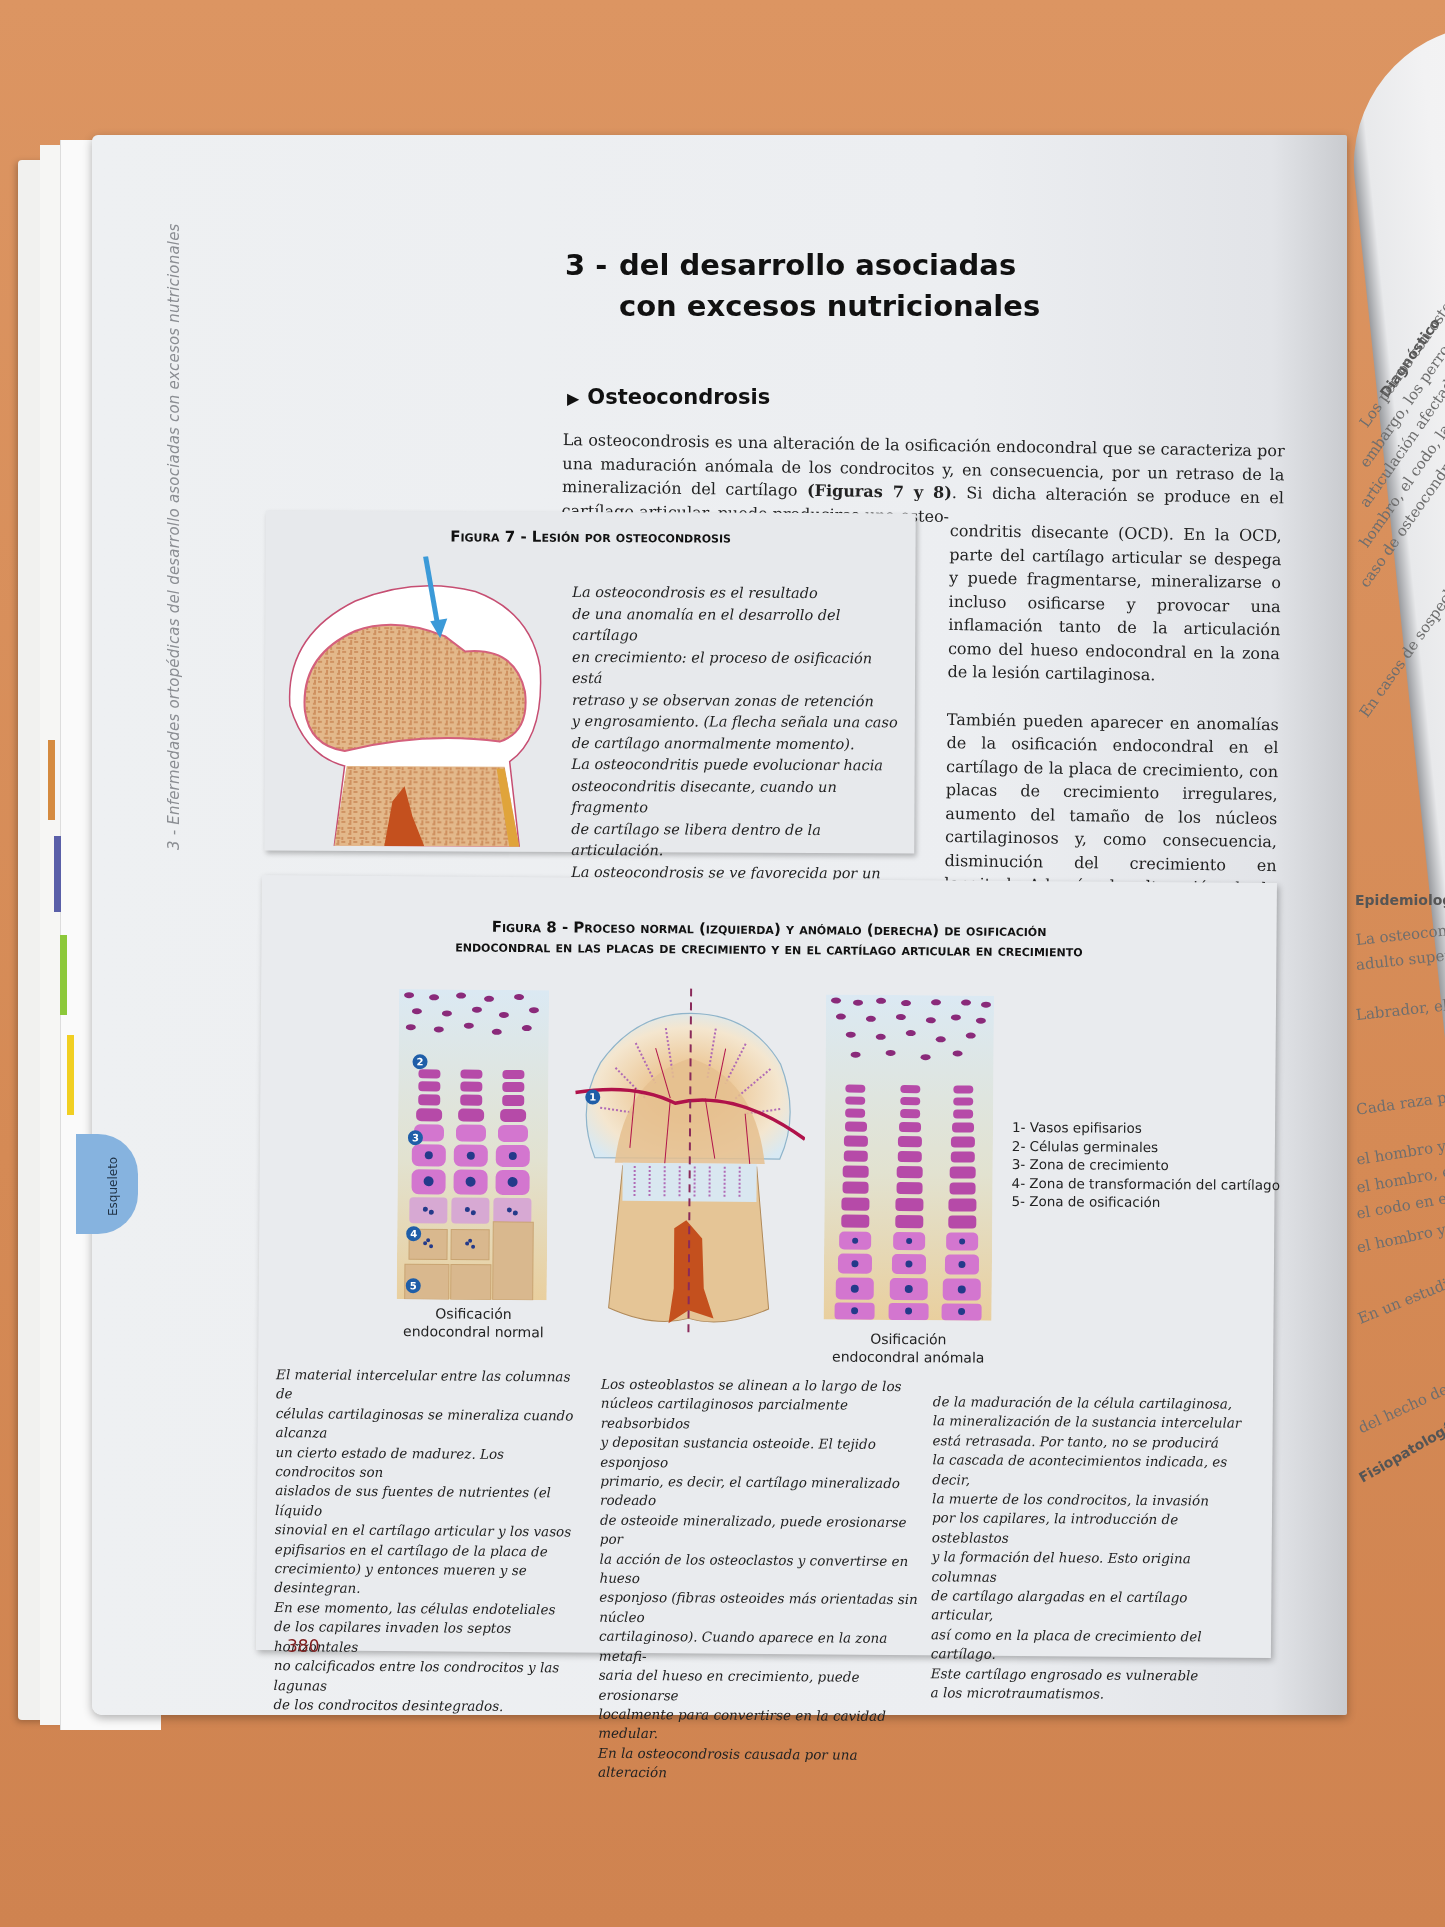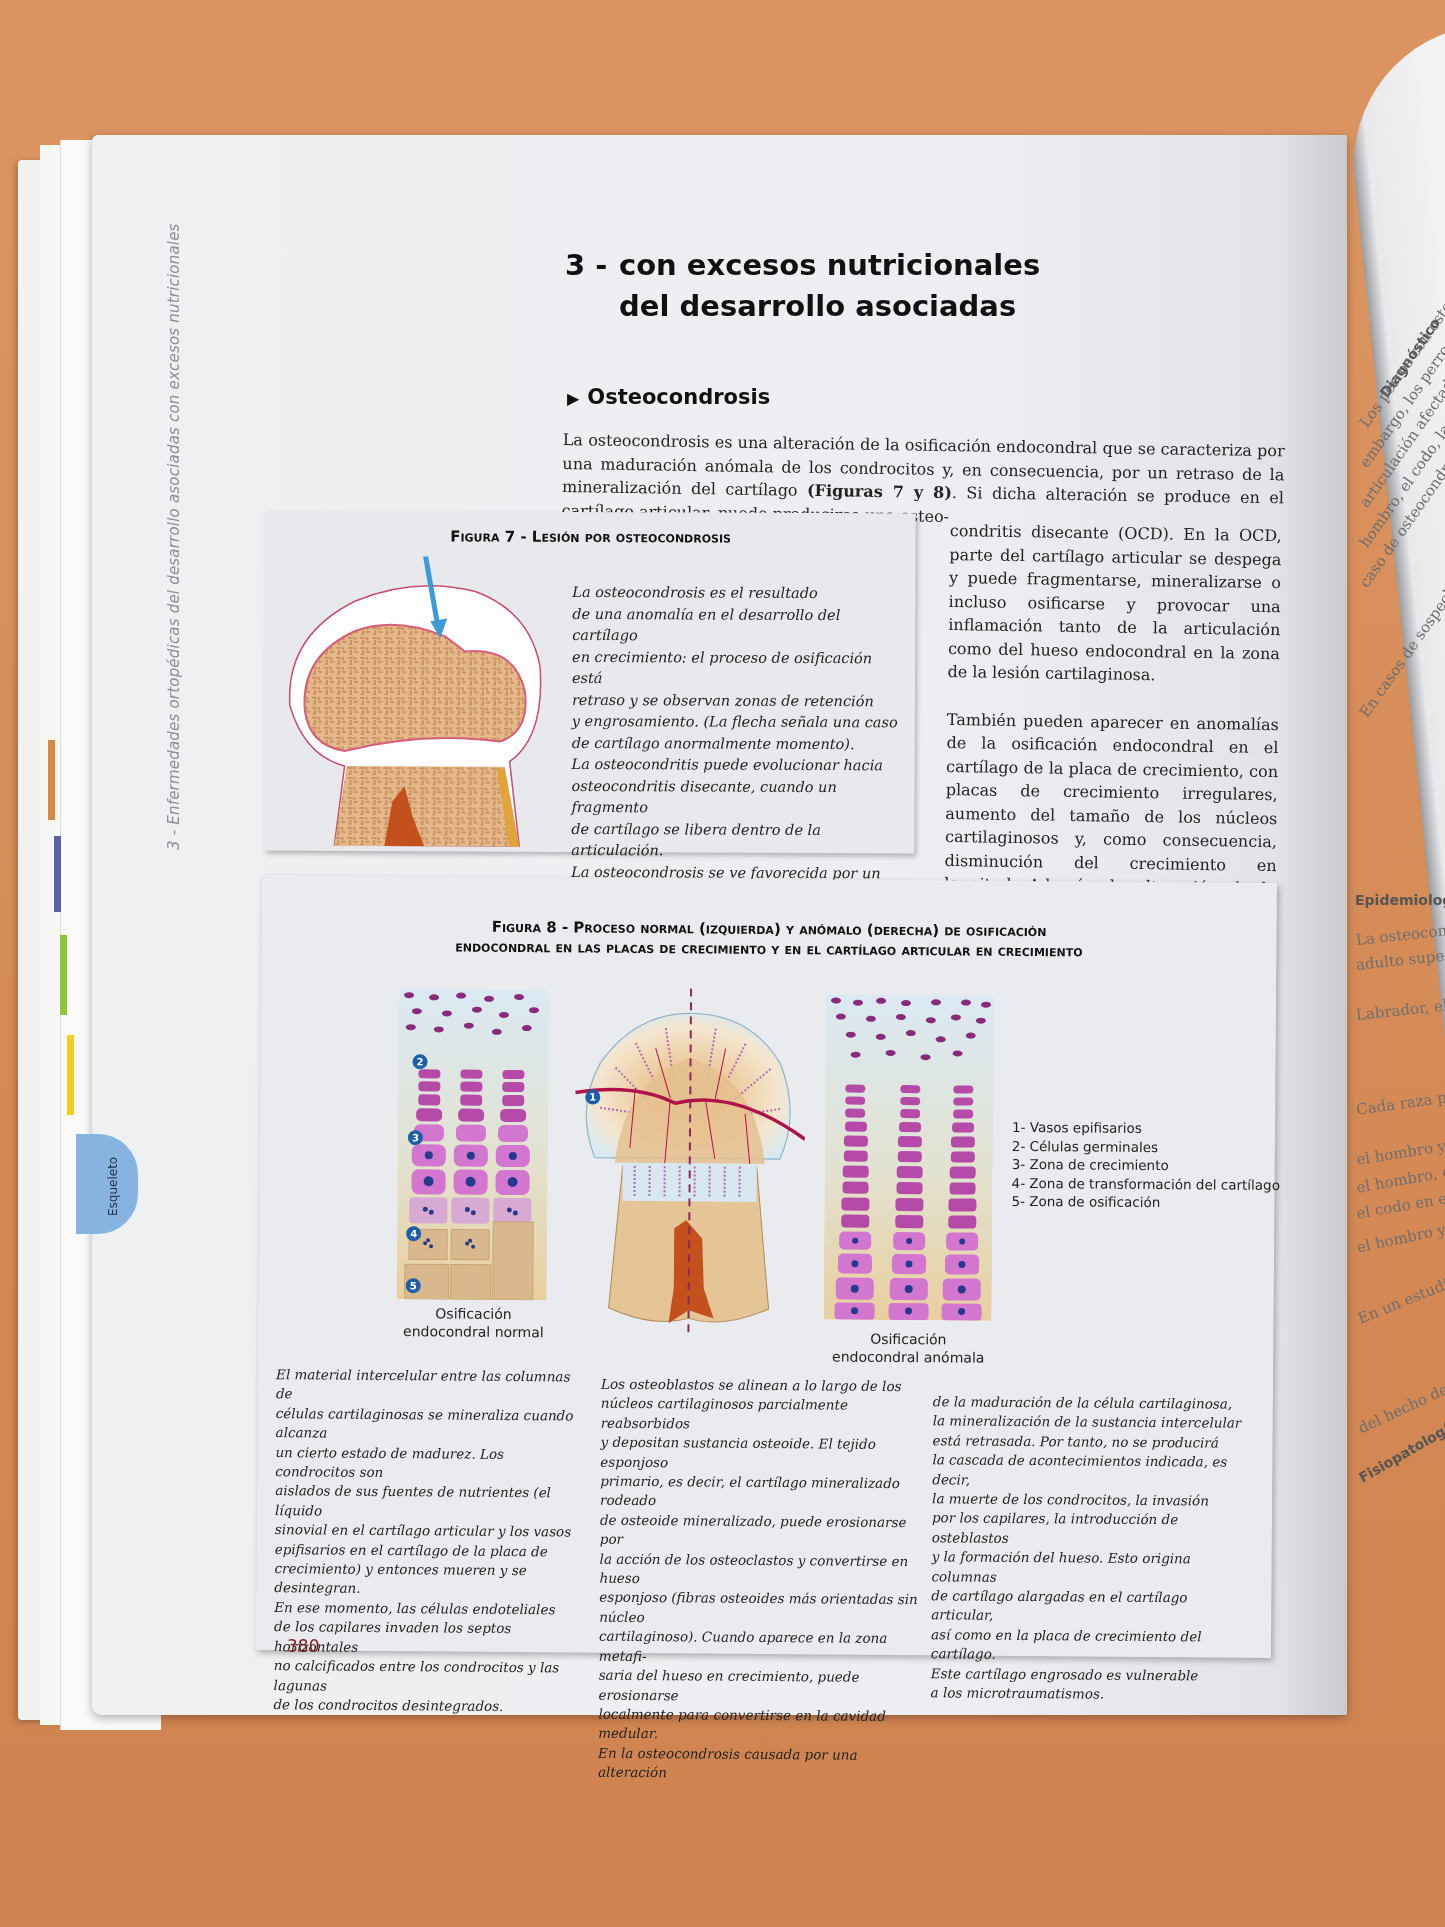--- a/index.html
+++ b/index.html
@@ -82,22 +82,22 @@
 <div class="page"></div>
 
 <div class="section-tab">
   <span>Esqueleto</span>
 </div>
 
 <div class="side-running">3 - Enfermedades ortopédicas del desarrollo asociadas con excesos nutricionales</div>
 
 <div class="title">
   <span class="num">3 -</span>
+  <span class="t">del desarrollo asociadas</span>
   <span class="t">con excesos nutricionales</span>
-  <span class="t">del desarrollo asociadas</span>
 </div>
 
 <div class="subhead">
   <span class="arrow">▶</span><span>Osteocondrosis</span>
 </div>
 
 <div class="body-txt intro">
   <p><span>La osteocondrosis es una alteración de la osificación endocondral que se caracteriza por una maduración anómala de los condrocitos y, en consecuencia, por un retraso de la mineralización del cartílago</span> <b>(Figuras 7 y 8)</b><span>. Si dicha alteración se produce en el cartílago articular, puede producirse una osteo-</span></p>
 </div>
 

